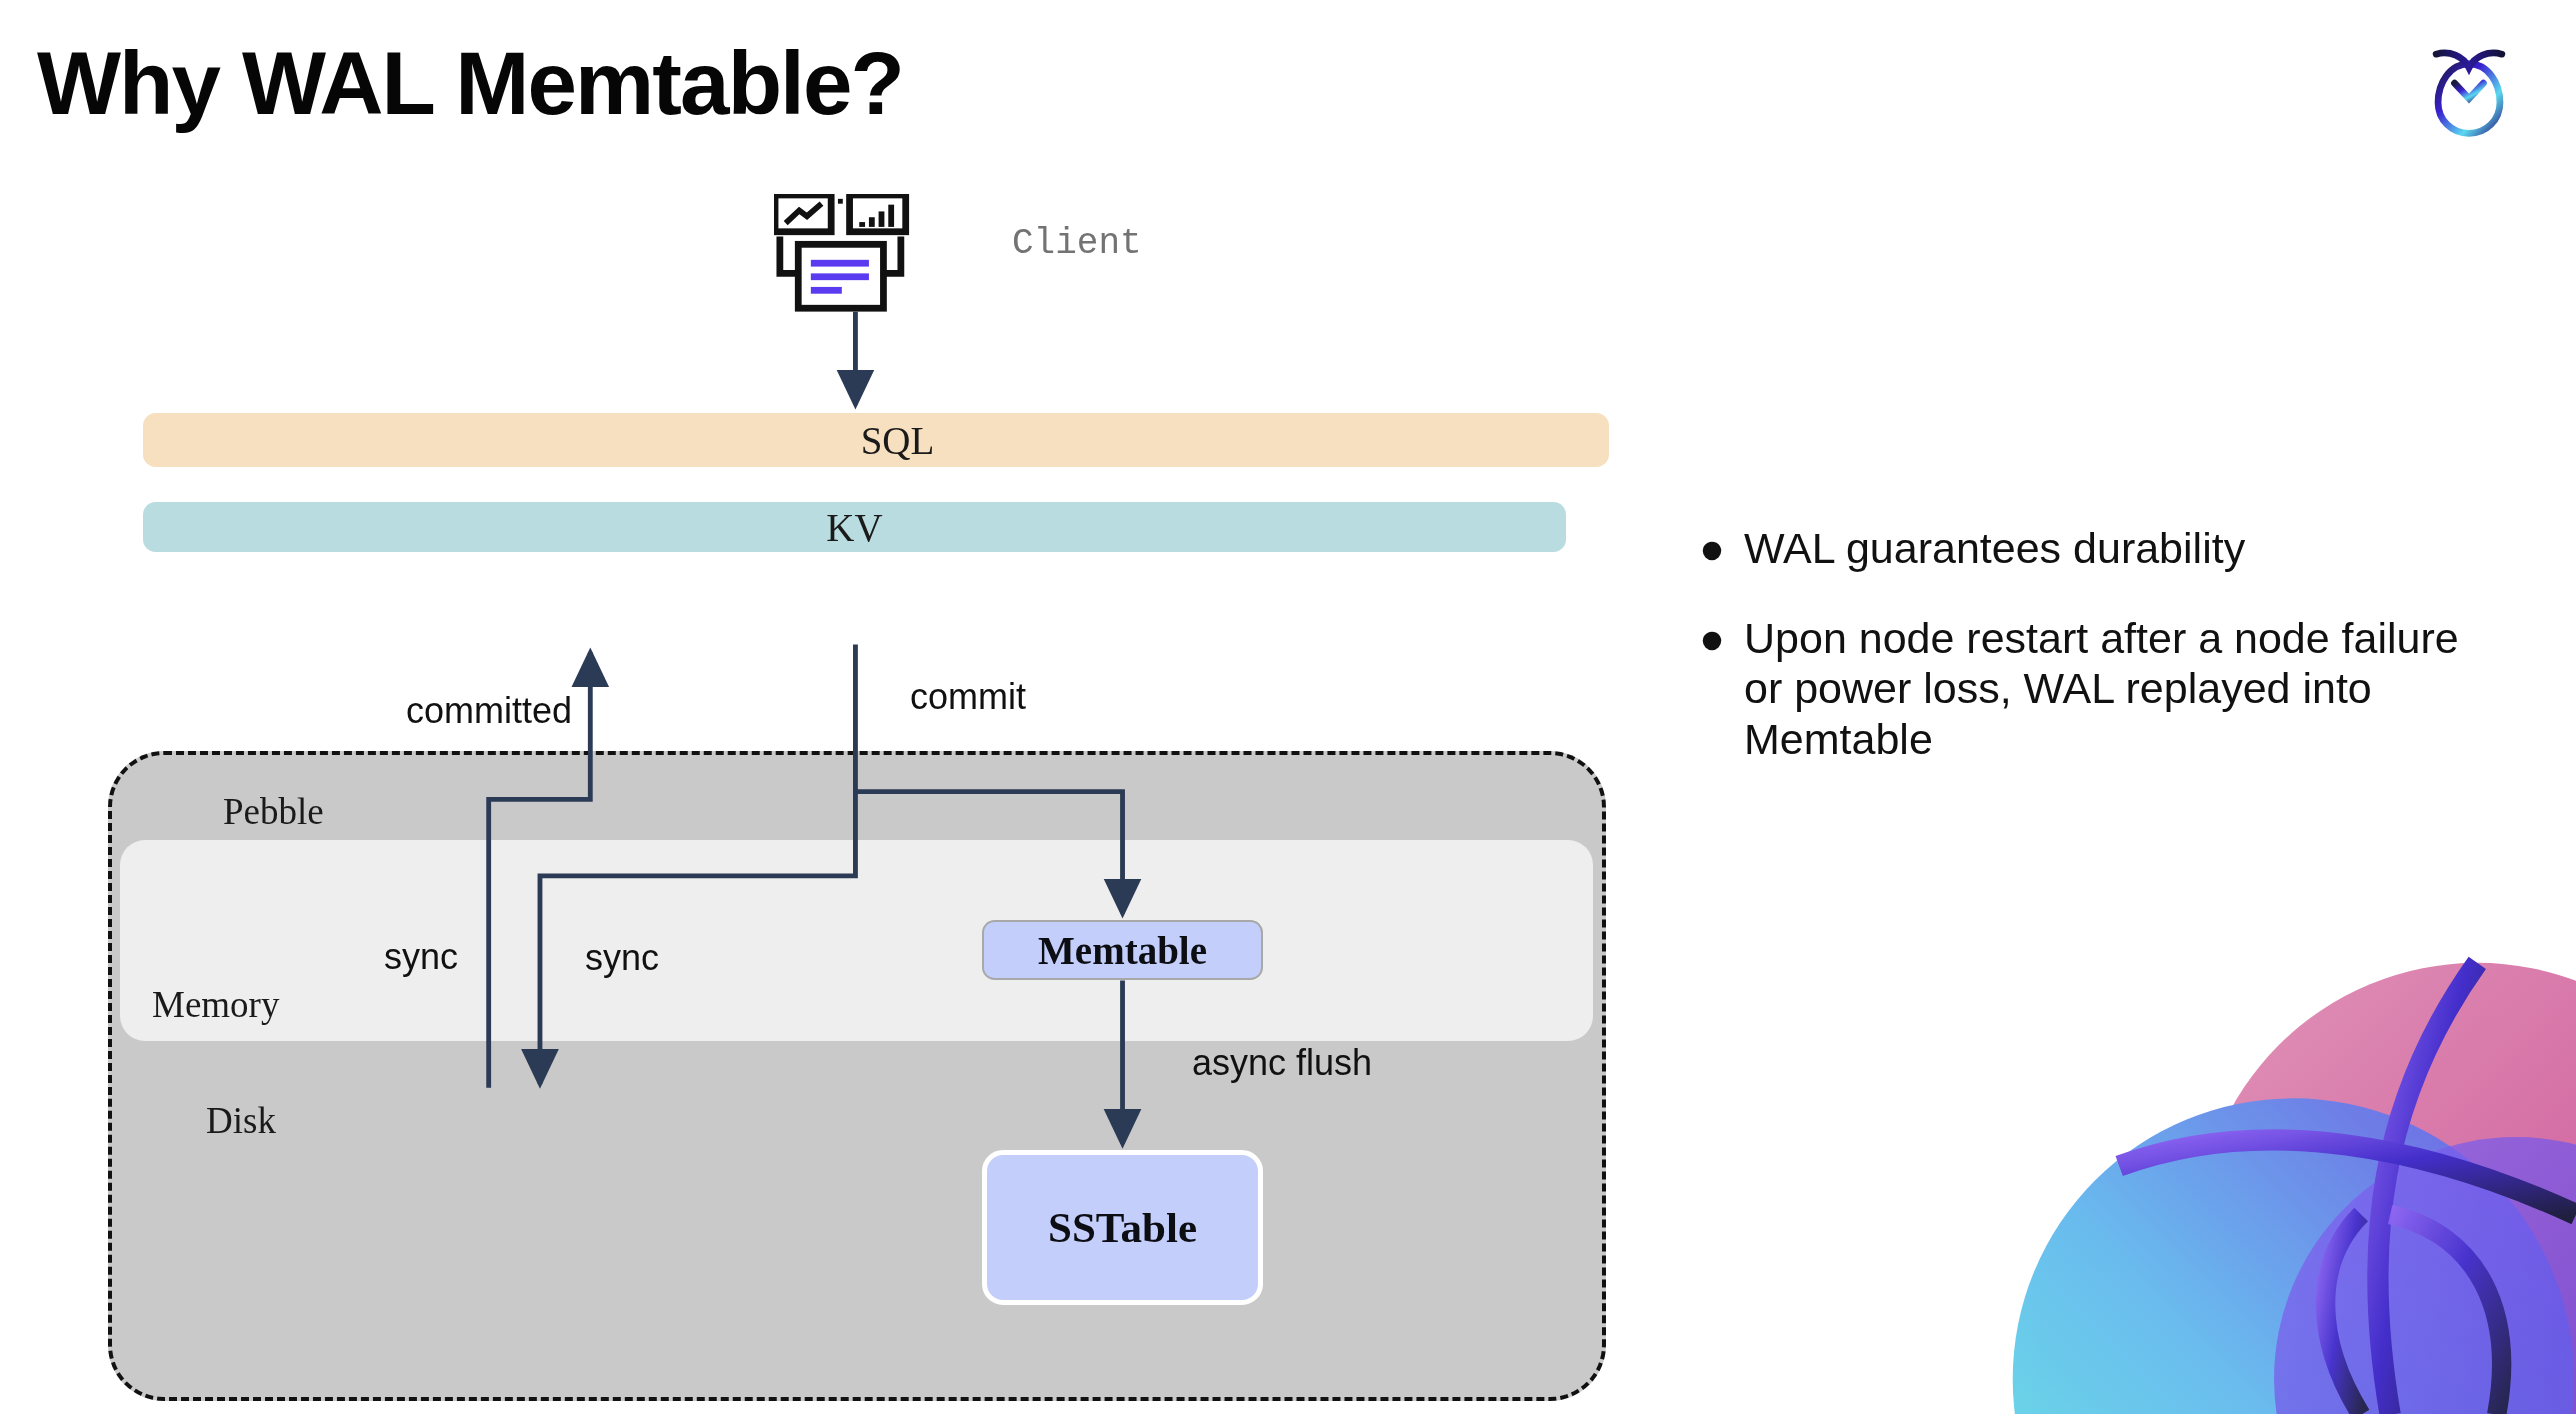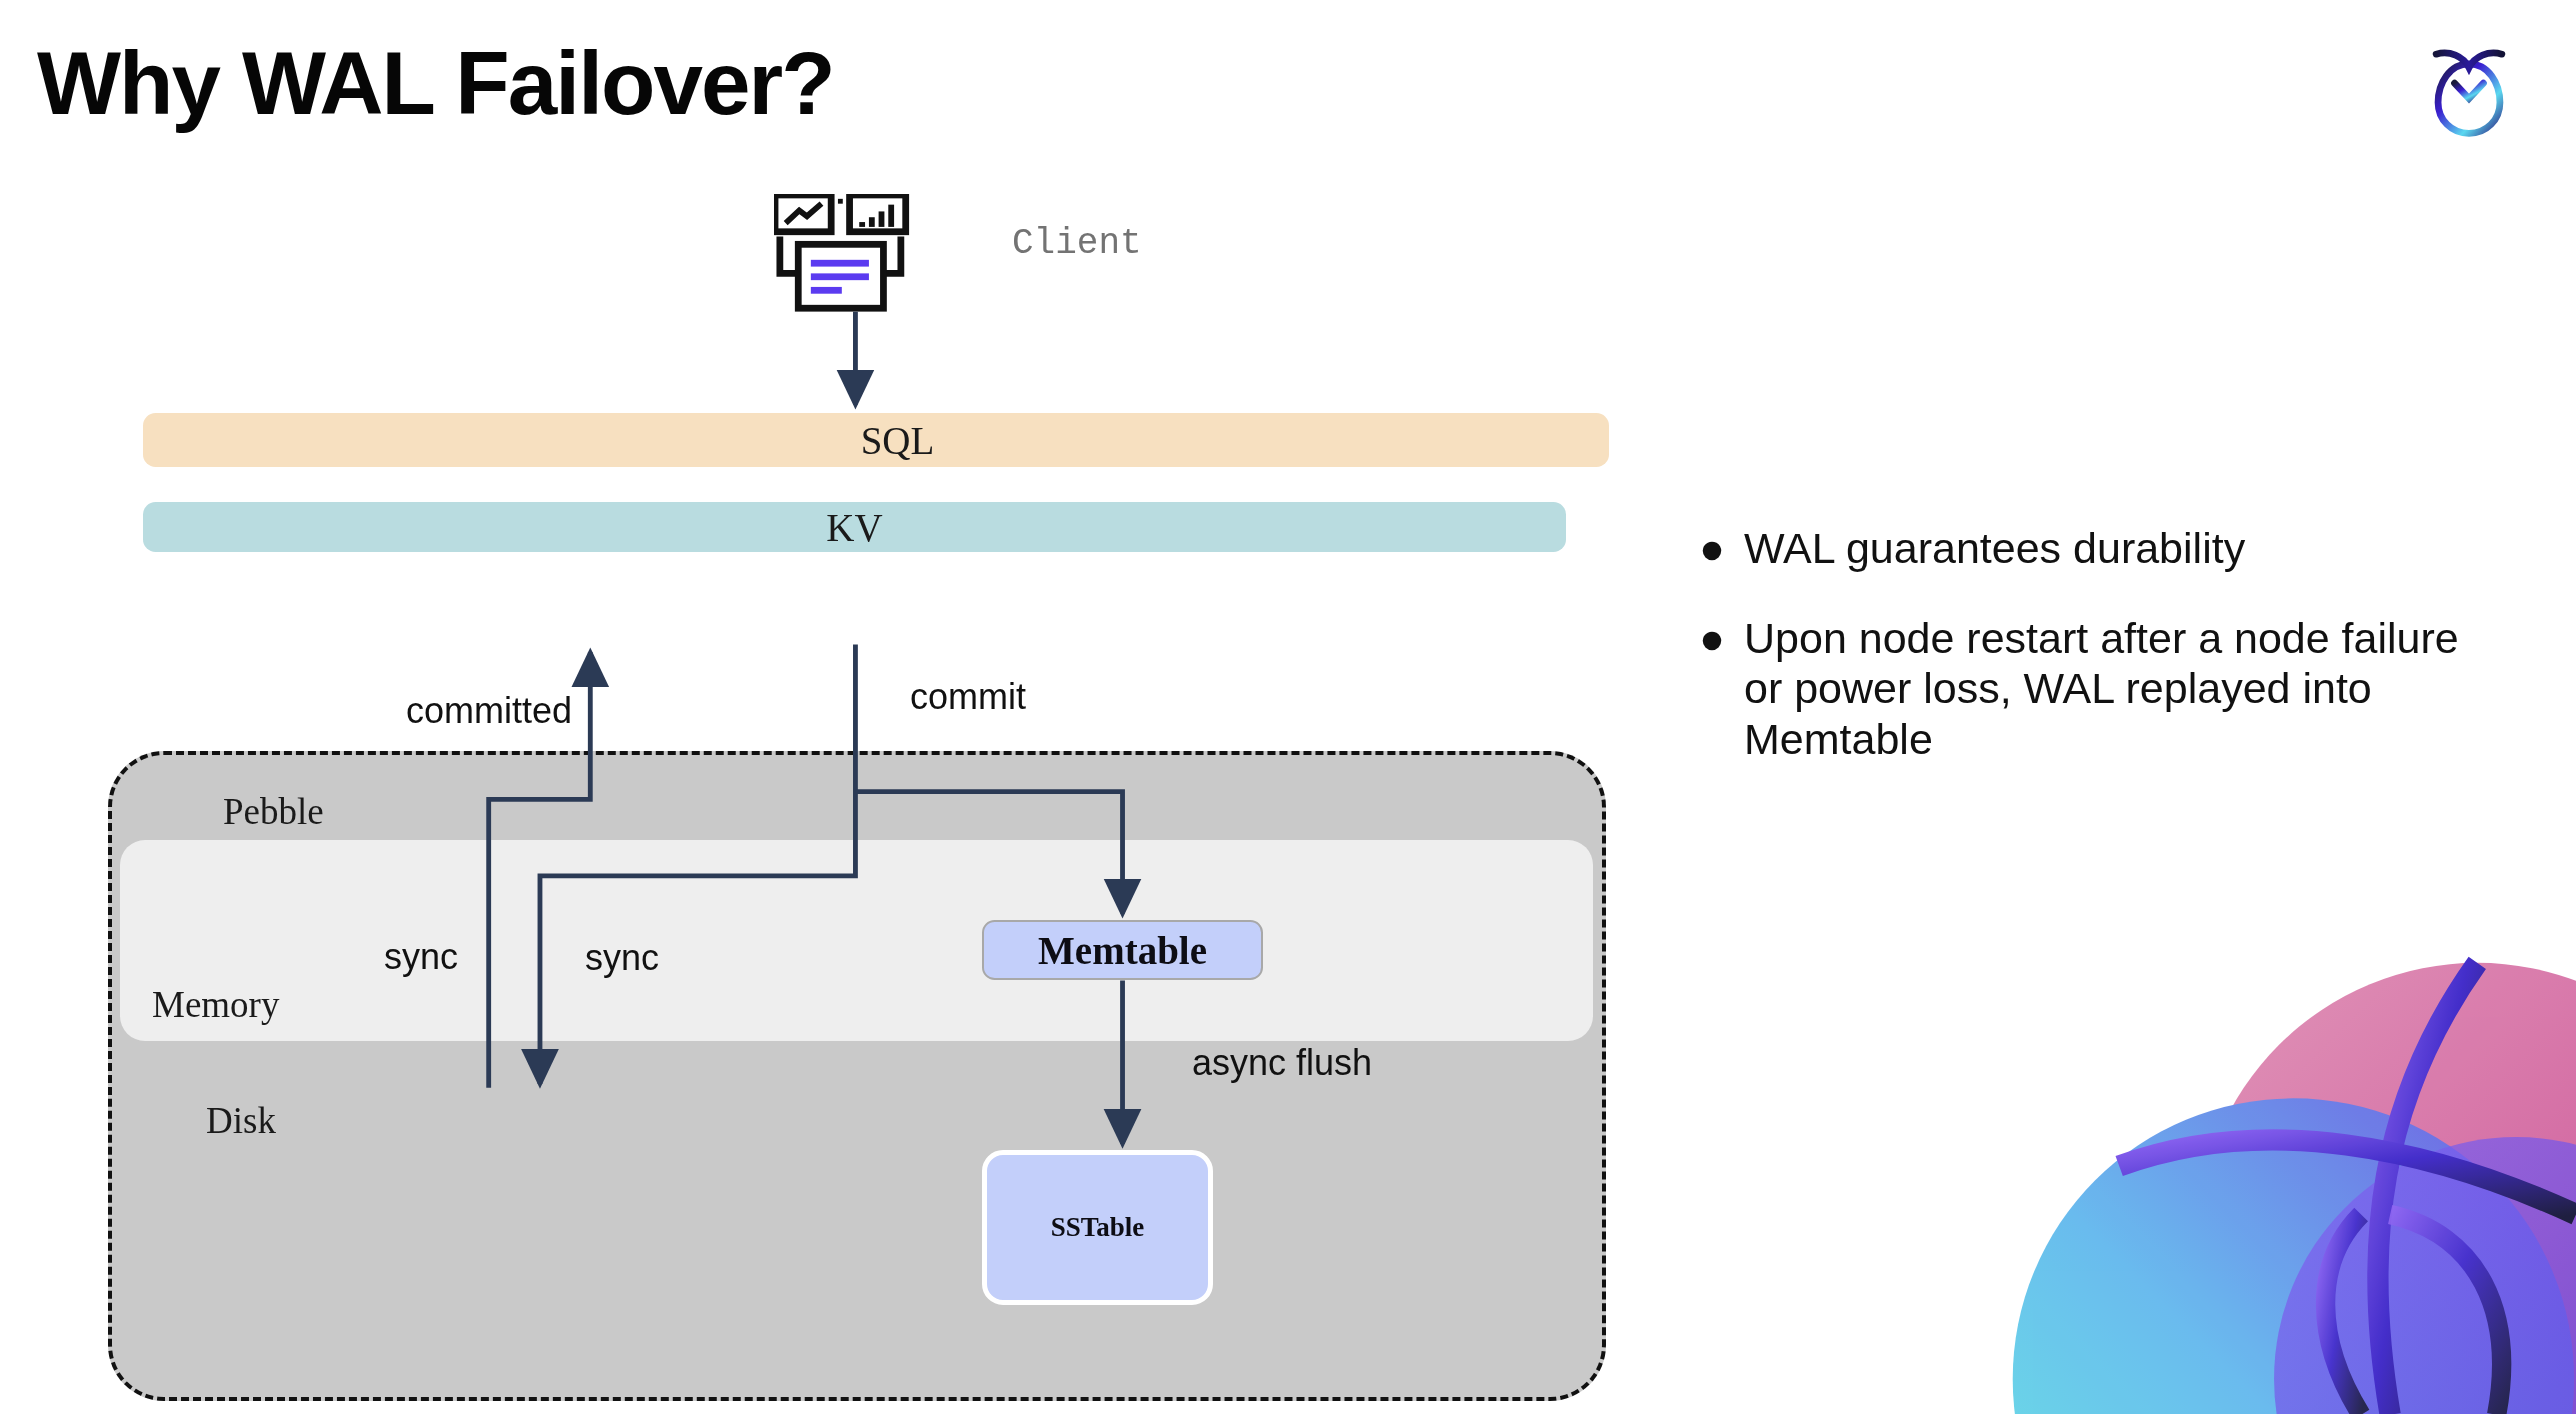--- a/index.html
+++ b/index.html
@@ -74,23 +74,23 @@
     left:982px;top:920px;width:281px;height:60px;
     border:2.9px solid #a8a8a8;border-radius:12.6px;
     font-size:39px;box-sizing:border-box;
   }
   #node-wal{
     left:447px;top:1088px;width:182px;height:153px;
     border:5.8px solid #ffffff;border-radius:21px;
     font-size:39px;box-sizing:border-box;
   }
   #node-sstable{
-    left:982px;top:1150px;width:231px;height:155px;
+    left:982px;top:1150px;width:281px;height:155px;
     border:5.8px solid #ffffff;border-radius:21px;
-    font-size:27px;box-sizing:border-box;
+    font-size:43px;box-sizing:border-box;
   }
 
   
   .edge-label{
     position:absolute;font-family:Liberation Sans, sans-serif;
     font-size:36px;color:#111;white-space:nowrap;
   }
   #lbl-committed{left:406px;top:690px;}
   #lbl-commit{left:910px;top:676px;}
   #lbl-sync1{left:384px;top:936px;}
@@ -110,21 +110,21 @@
   .bullet .btext{
     font-size:43px;line-height:1.18;color:#111;
     font-family:"Liberation Sans",sans-serif;
   }
 </style>
 </head>
 <body>
 
 <div id="slide">
 
-  <div id="title">Why WAL Failover?</div>
+  <div id="title">Why WAL Memtable?</div>
 
   <div id="logo">
     <svg width="116" height="116" viewBox="0 0 120 120">
       <defs>
         <linearGradient id="lg1" x1="0" y1="0" x2="1" y2="1">
           <stop offset="0%" stop-color="#1a1a3a"></stop>
           <stop offset="35%" stop-color="#3a1fd0"></stop>
           <stop offset="70%" stop-color="#5ad8f0"></stop>
           <stop offset="100%" stop-color="#2b1f80"></stop>
         </linearGradient>

